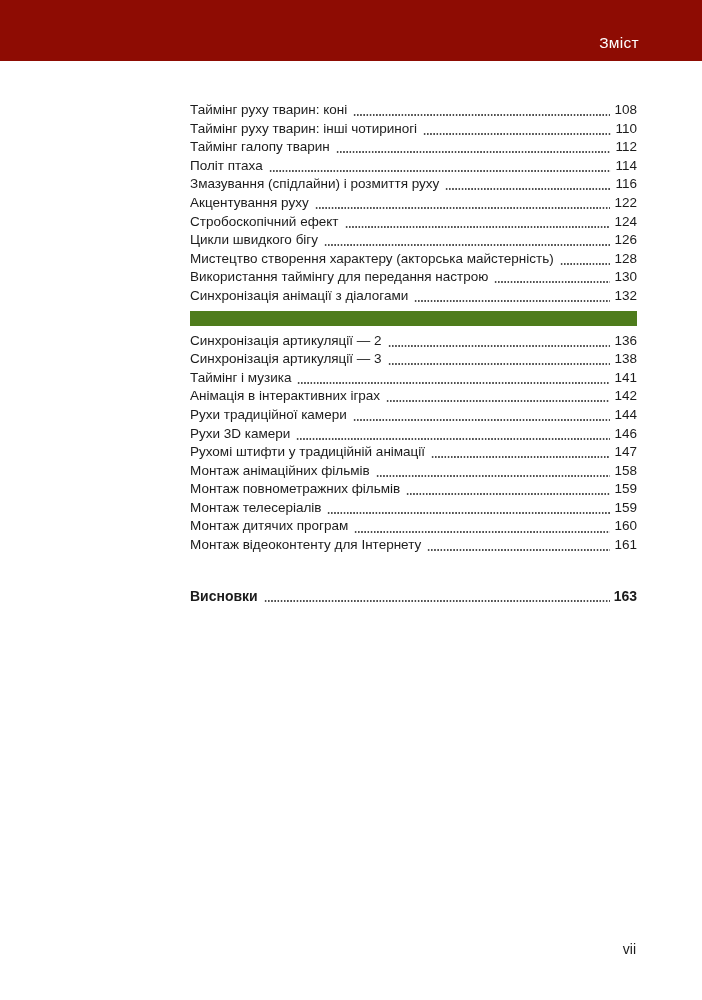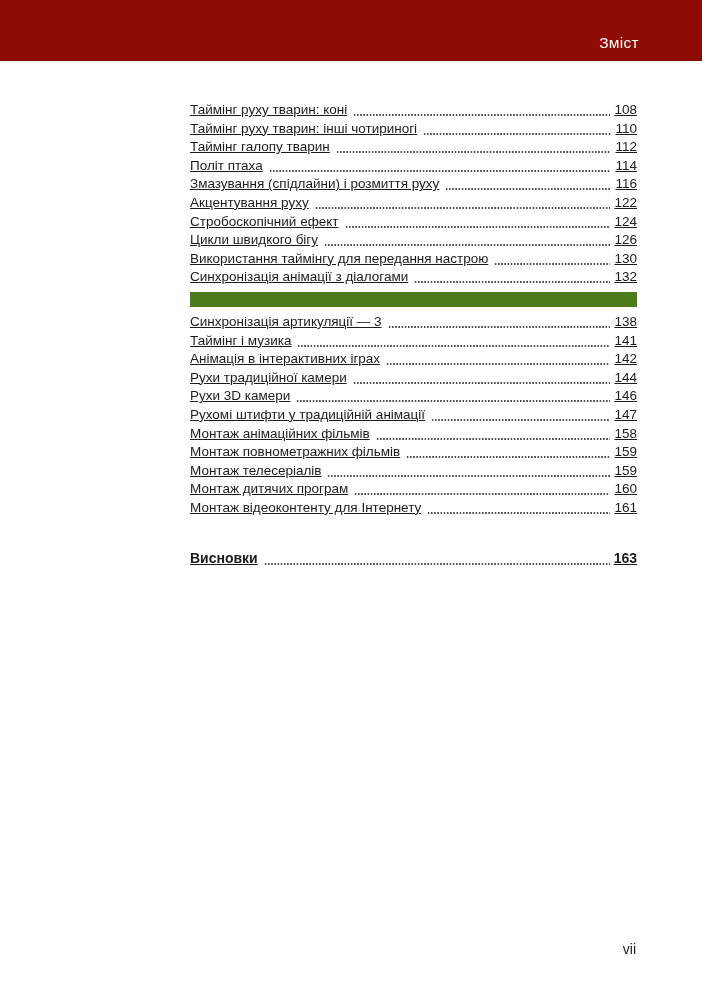--- a/index.html
+++ b/index.html
@@ -34,21 +34,20 @@
     font-size: 15.5px;
     font-weight: 400;
     letter-spacing: 0.3px;
   }
   
   .toc {
     position: absolute;
     top: 101px;
     left: 190px;
     width: 447px;
-    text-decoration: underline;
   }
   .toc-row {
     display: flex;
     align-items: baseline;
     height: 18.6px;
     font-size: 13.5px;
     line-height: 18.6px;
     white-space: nowrap;
   }
   .toc-label {
@@ -144,38 +143,48 @@
     <span class="leader"></span>
     <span class="toc-page">124</span>
   </div>
 
   <div class="toc-row">
     <span class="toc-label">Цикли швидкого бігу</span>
     <span class="leader"></span>
     <span class="toc-page">126</span>
   </div>
 
+  <div class="toc-row">
+    <span class="toc-label">Мистецтво створення характеру (акторська майстерність)</span>
+    <span class="leader"></span>
+    <span class="toc-page">128</span>
+  </div>
 
   <div class="toc-row">
     <span class="toc-label">Використання таймінгу для передання настрою</span>
     <span class="leader"></span>
     <span class="toc-page">130</span>
   </div>
 
   <div class="toc-row">
     <span class="toc-label">Синхронізація анімації з діалогами</span>
     <span class="leader"></span>
     <span class="toc-page">132</span>
   </div>
 </div>
 
     <div class="section-divider"></div>
 
     <div>
 
+  <div class="toc-row">
+    <span class="toc-label">Синхронізація артикуляції — 2</span>
+    <span class="leader"></span>
+    <span class="toc-page">136</span>
+  </div>
 
   <div class="toc-row">
     <span class="toc-label">Синхронізація артикуляції — 3</span>
     <span class="leader"></span>
     <span class="toc-page">138</span>
   </div>
 
   <div class="toc-row">
     <span class="toc-label">Таймінг і музика</span>
     <span class="leader"></span>

